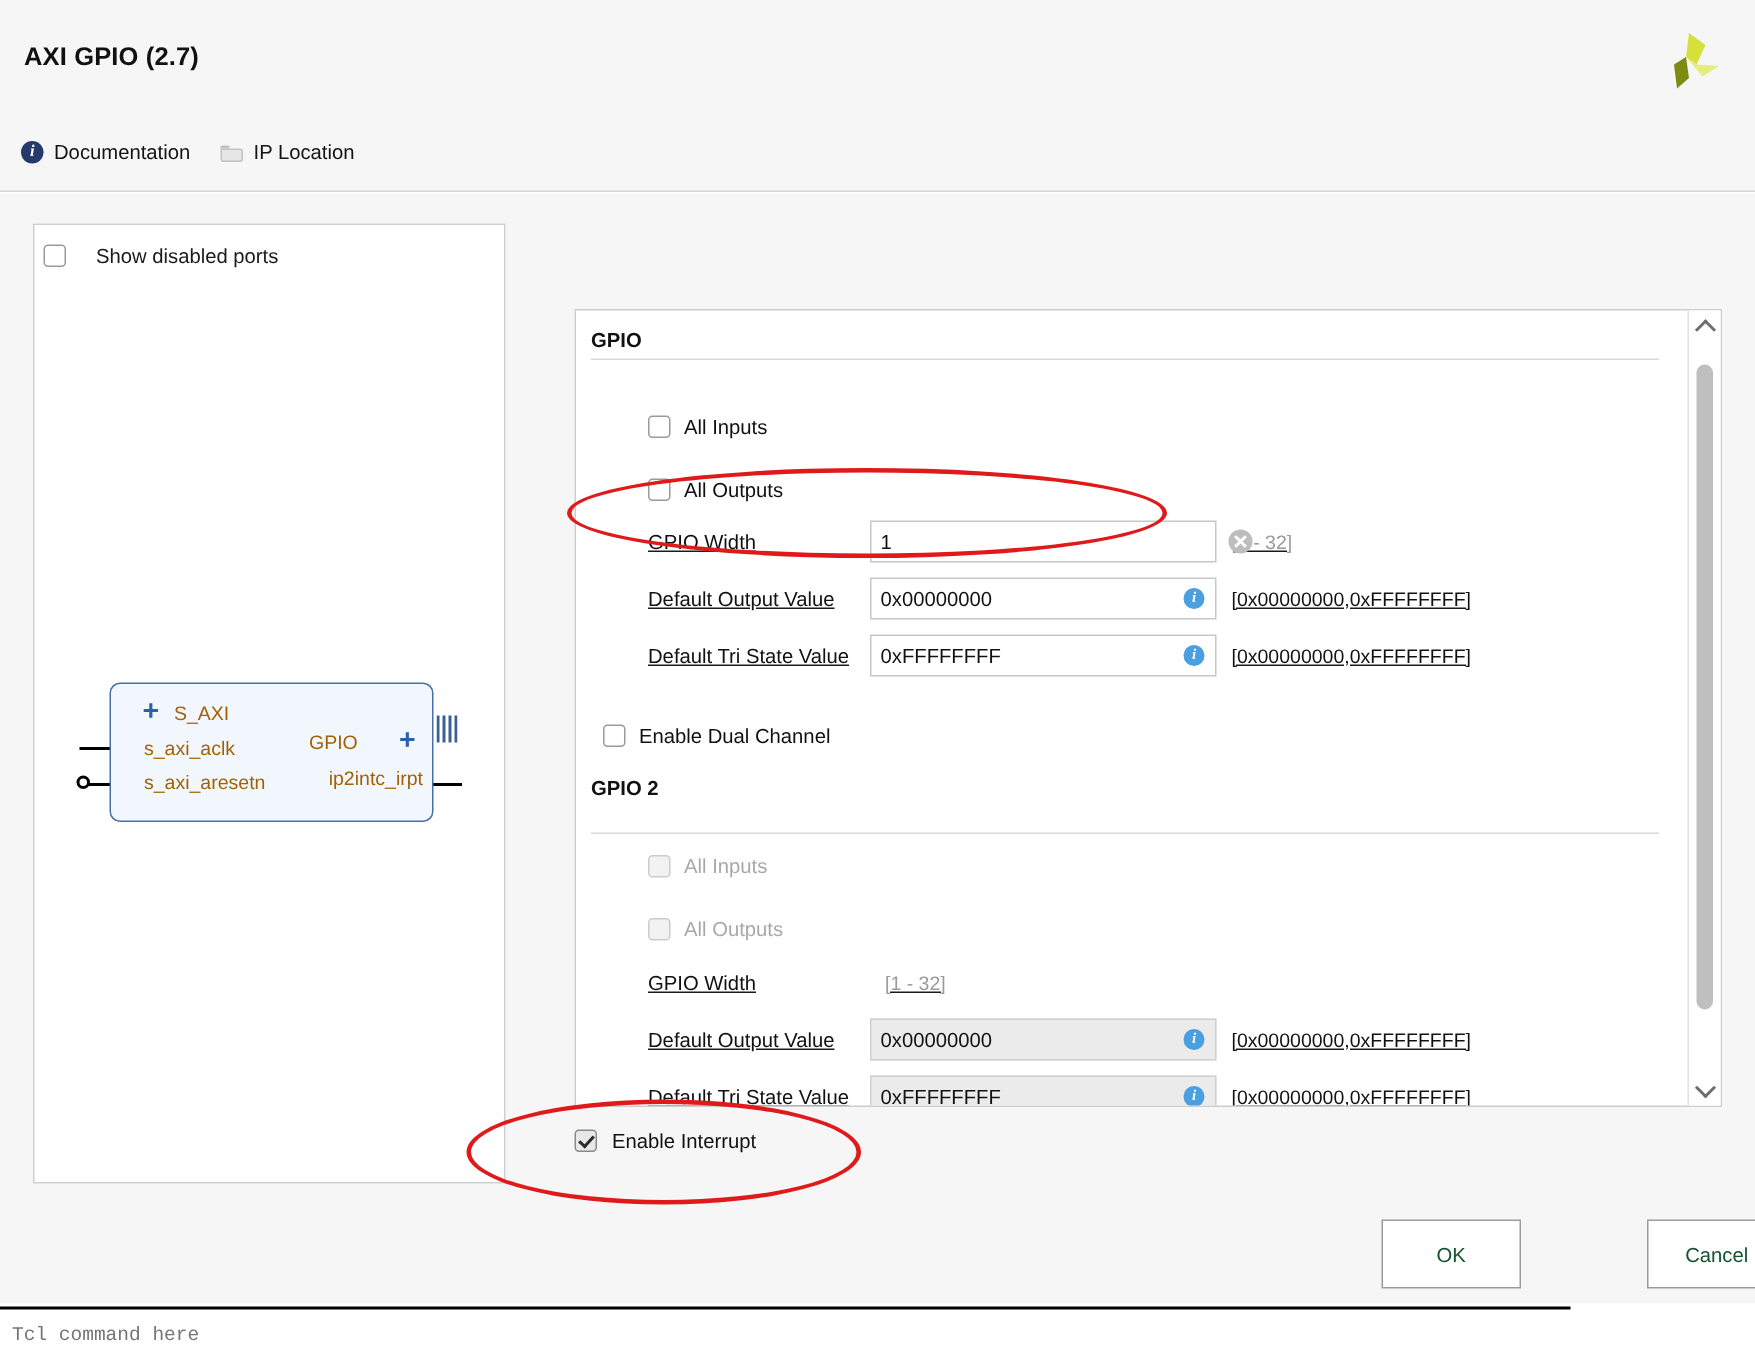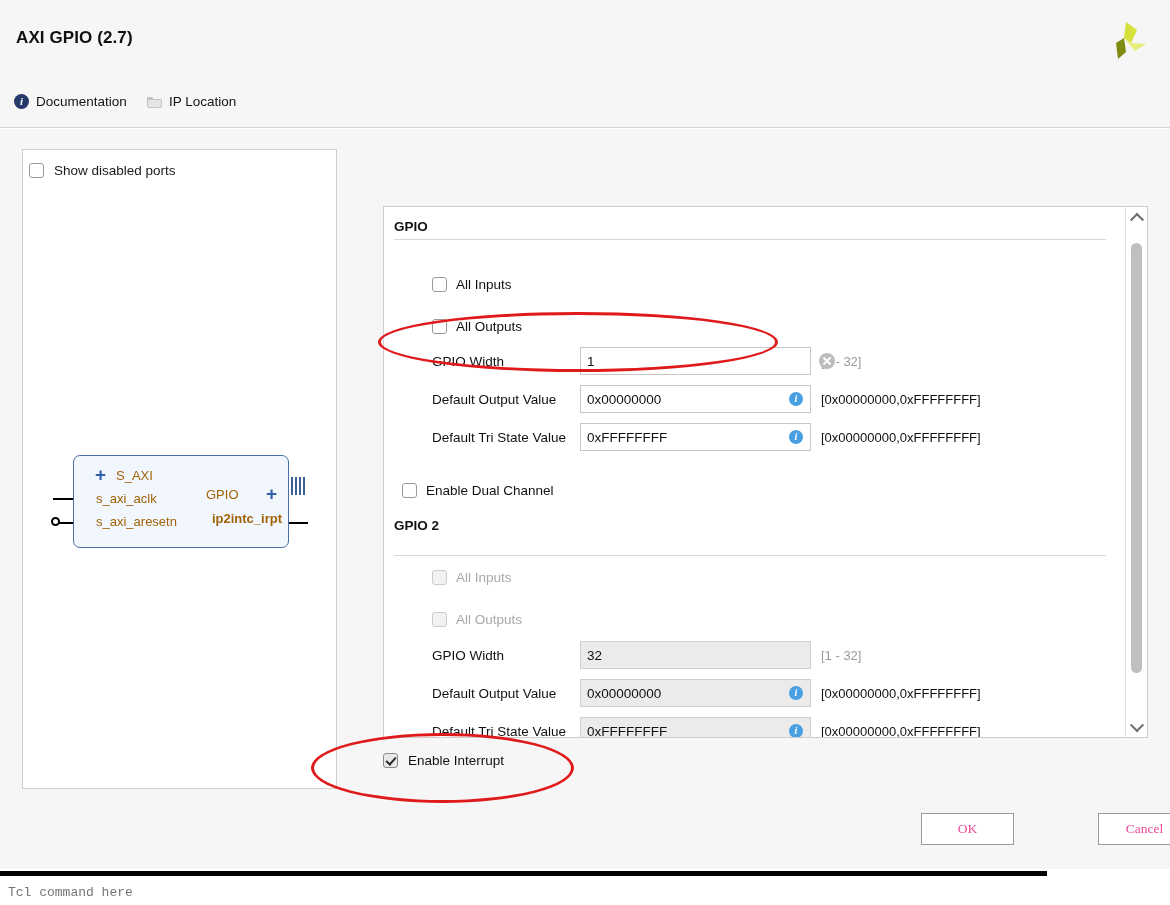--- a/index.html
+++ b/index.html
@@ -115,21 +115,21 @@
     width: 315px; height: 640px;
     background: #ffffff;
     border: 1px solid #cfcfcf;
     box-sizing: border-box;
   }
   .show-ports-row {
     position: absolute;
     left: 6px; top: 13px;
     display: flex;
     align-items: center;
-    gap: 10px;
+    gap: 20px;
     cursor: pointer;
   }
   .show-ports-row span { font-size: 13.5px; }
 
   .cbox {
     width: 15px; height: 15px;
     border: 1px solid #9a9a9a;
     border-radius: 3px;
     background: #ffffff;
     box-sizing: border-box;
@@ -167,21 +167,21 @@
   .ip-label {
     position: absolute;
     font-size: 13px;
     color: #a16207;
     white-space: nowrap;
   }
   .ip-saxi      { left: 42px;  top: 12px; }
   .ip-aclk      { left: 22px;  top: 35px; }
   .ip-aresetn   { left: 22px;  top: 58px; }
   .ip-gpio      { left: 132px; top: 31px; }
-  .ip-irpt      { left: 66px;  top: 55px; width: 142px; text-align: right; font-weight: bold; }
+  .ip-irpt      { left: 66px;  top: 55px; width: 142px; text-align: right; }
 
   .ip-plus {
     position: absolute;
     color: #2f5fa8;
     font-size: 19px;
     font-weight: bold;
     line-height: 1;
   }
   .ip-plus-left  { left: 21px;  top: 9px; }
   .ip-plus-right { left: 192px; top: 28px; }
@@ -285,20 +285,21 @@
   .cb-row span { font-size: 13.5px; color: #111111; }
   .cb-row.disabled span { color: #a9a9a9; }
   .cb-row.disabled { cursor: default; }
 
   .field-row {
     position: absolute;
     left: 48px;
     height: 16px;
     display: flex;
     align-items: center;
+    text-decoration: underline;
   }
   .field-label {
     width: 148px;
     font-size: 13.5px;
     color: #111111;
     flex: none;
   }
   .field-wrap {
     position: relative;
     width: 231px;
@@ -408,39 +409,39 @@
     align-items: center;
     gap: 10px;
     cursor: pointer;
   }
   .ei-row span { font-size: 13.5px; color: #111111; }
 
   
   .btn {
     position: absolute;
     top: 684px;
-    height: 32px;
+    height: 46px;
     background: #ffffff;
     border: 1px solid #9a9a9a;
     box-sizing: border-box;
-    font-family: Liberation Serif, serif;
+    font-family: Liberation Sans, sans-serif;
     font-size: 13.5px;
-    color: #ec4899;
+    color: #14532d;
     cursor: pointer;
   }
   .btn-ok { left: 921px; width: 93px; }
   .btn-cancel { left: 1098px; width: 93px; }
 
   
   .tcl-bar {
     position: absolute;
     left: 0; top: 871px;
     width: 1047px; height: 34px;
     background: #ffffff;
-    border-top: 5px solid #000000;
+    border-top: 2px solid #000000;
     box-sizing: border-box;
   }
   .tcl-input {
     position: absolute;
     left: 6px; top: 8px;
     width: 1100px;
     border: none;
     outline: none;
     background: transparent;
     font-family: "Liberation Mono", monospace;
@@ -571,23 +572,20 @@
         <span>All Inputs</span>
       </div>
 
       <div class="cb-row disabled" style="left:48px; top:405px;">
         <span class="cbox disabled"></span>
         <span>All Outputs</span>
       </div>
 
       <div class="field-row" style="top:440px;">
         <span class="field-label">GPIO Width</span>
-        <span class="field-wrap">
-          <input class="field-input greyed" type="text" readonly="" value="32" style="">
-        </span>
         <span class="field-hint muted">[1 - 32]</span>
       </div>
 
       <div class="field-row" style="top:478px;">
         <span class="field-label">Default Output Value</span>
         <span class="field-wrap">
           <input class="field-input greyed" type="text" readonly="" value="0x00000000" style="">
           <span class="ico-info">i</span>
         </span>
         <span class="field-hint">[0x00000000,0xFFFFFFFF]</span>

